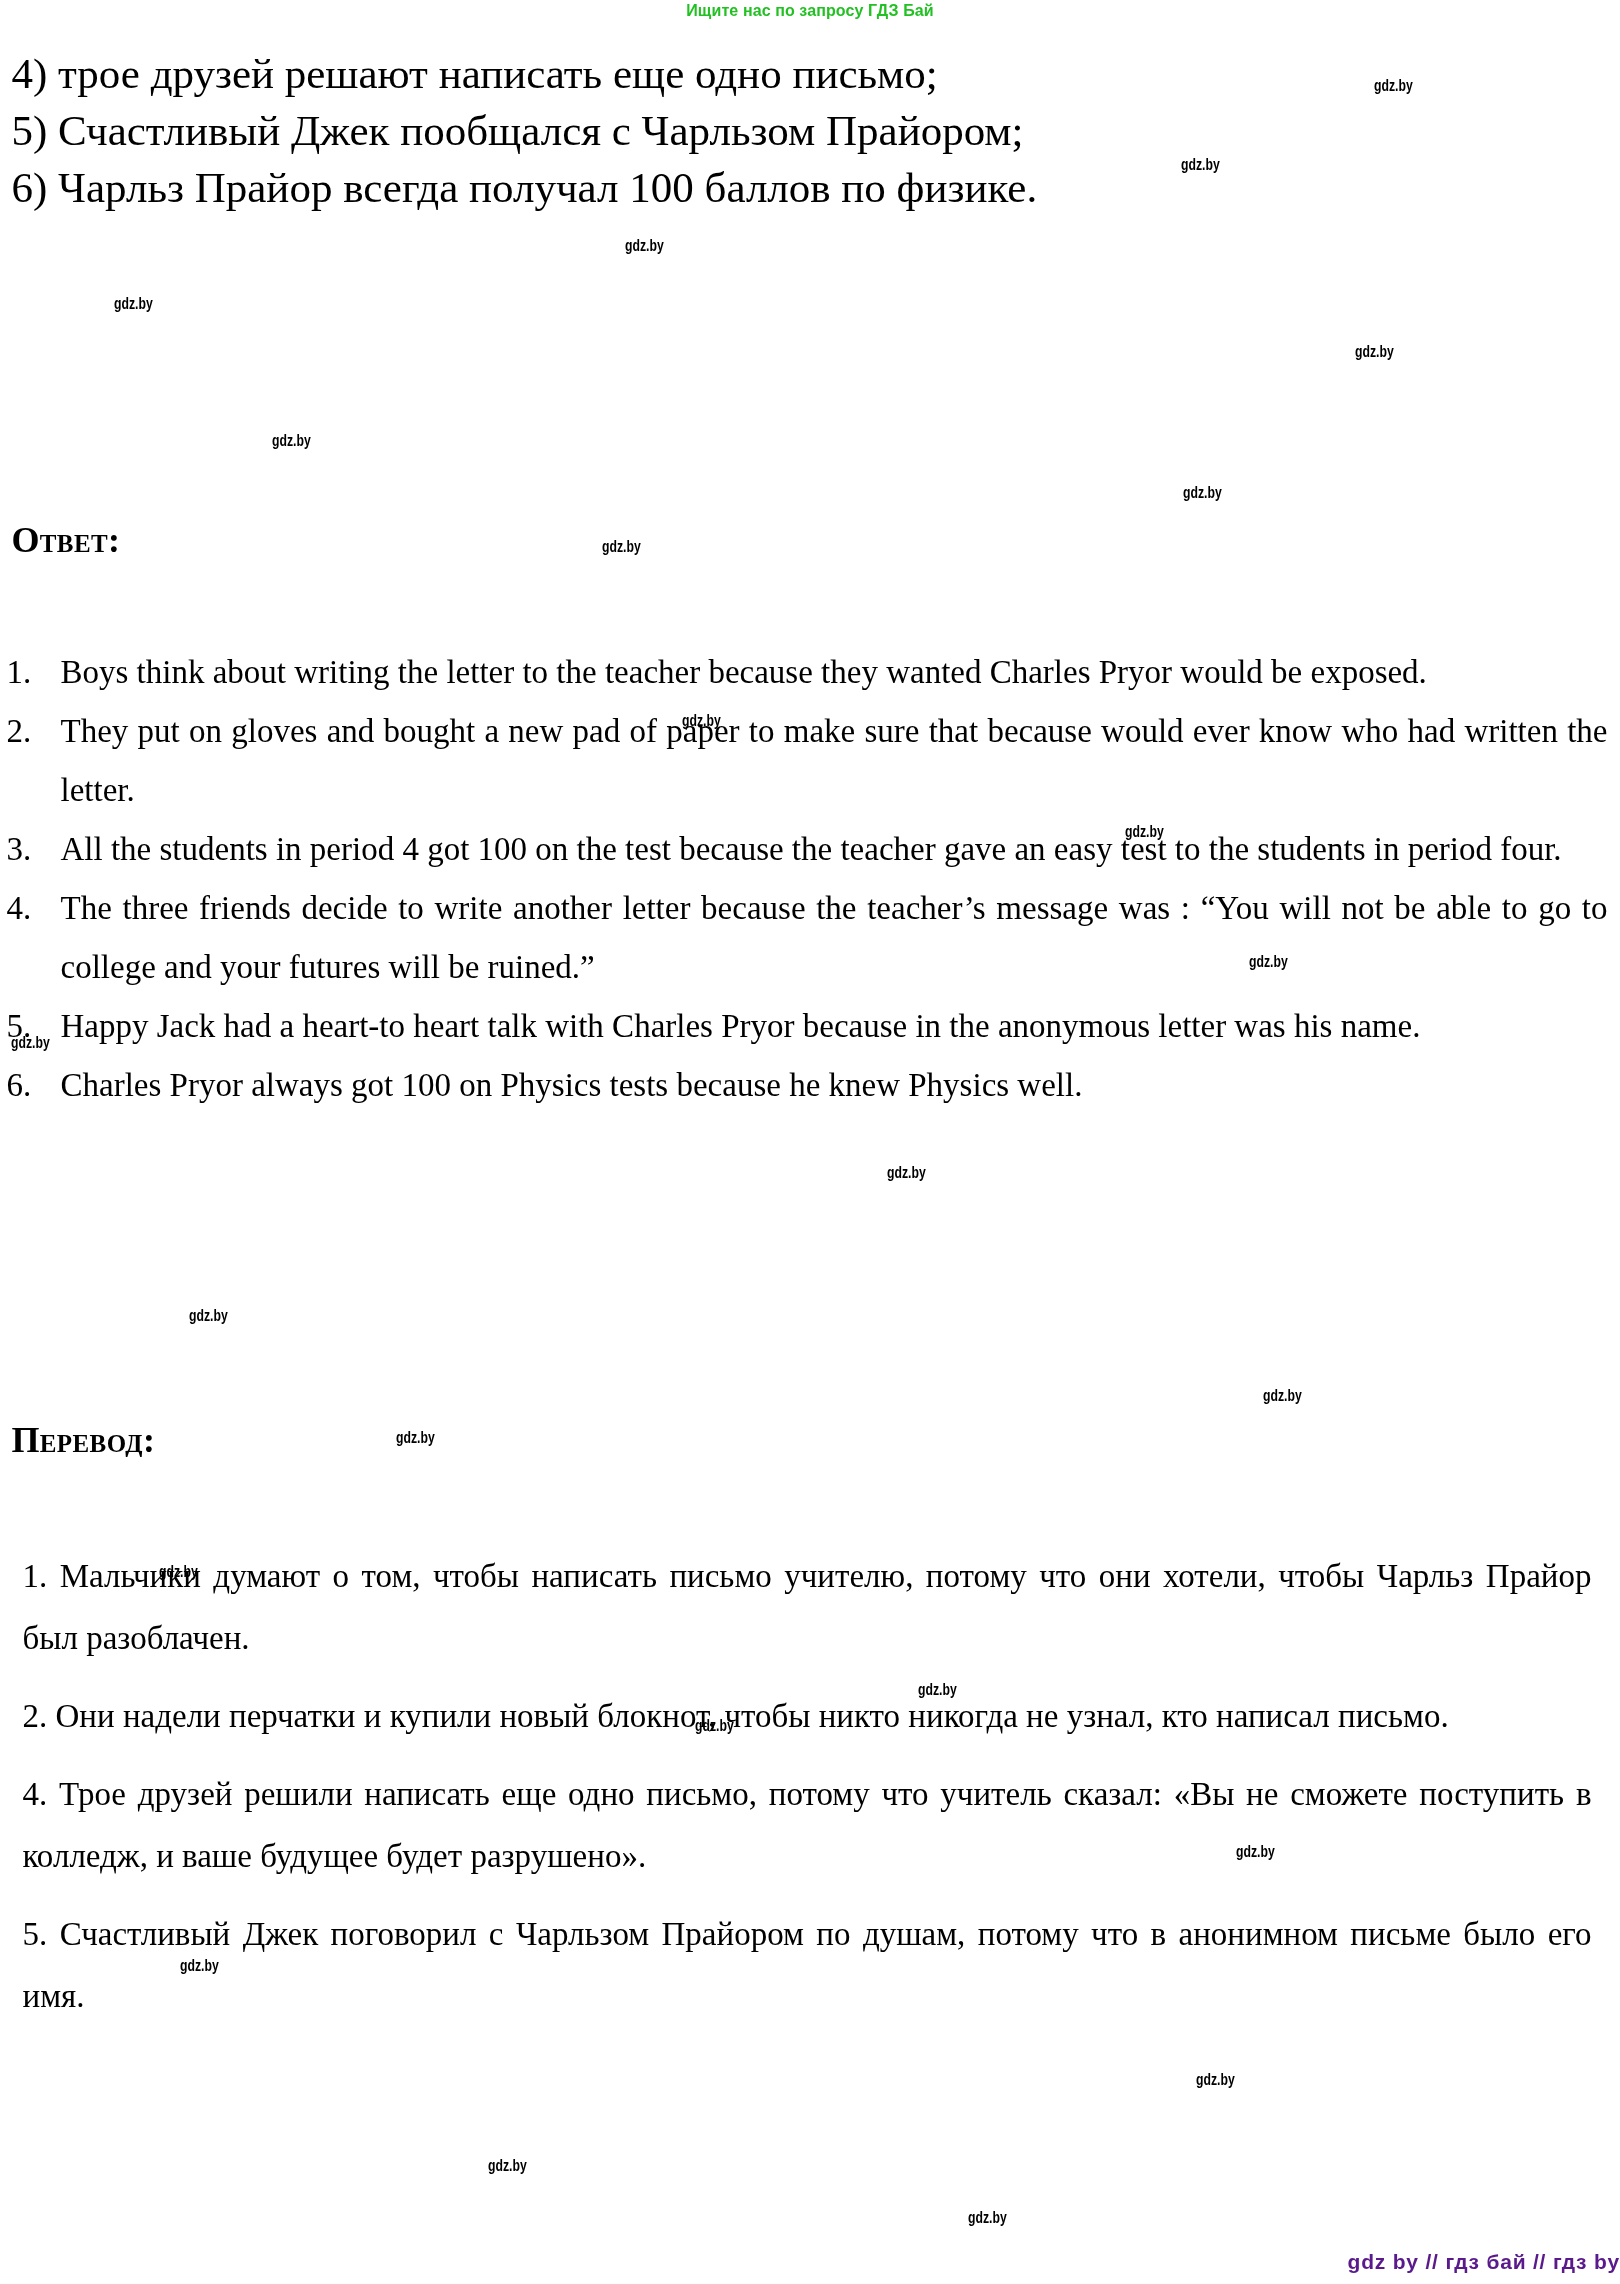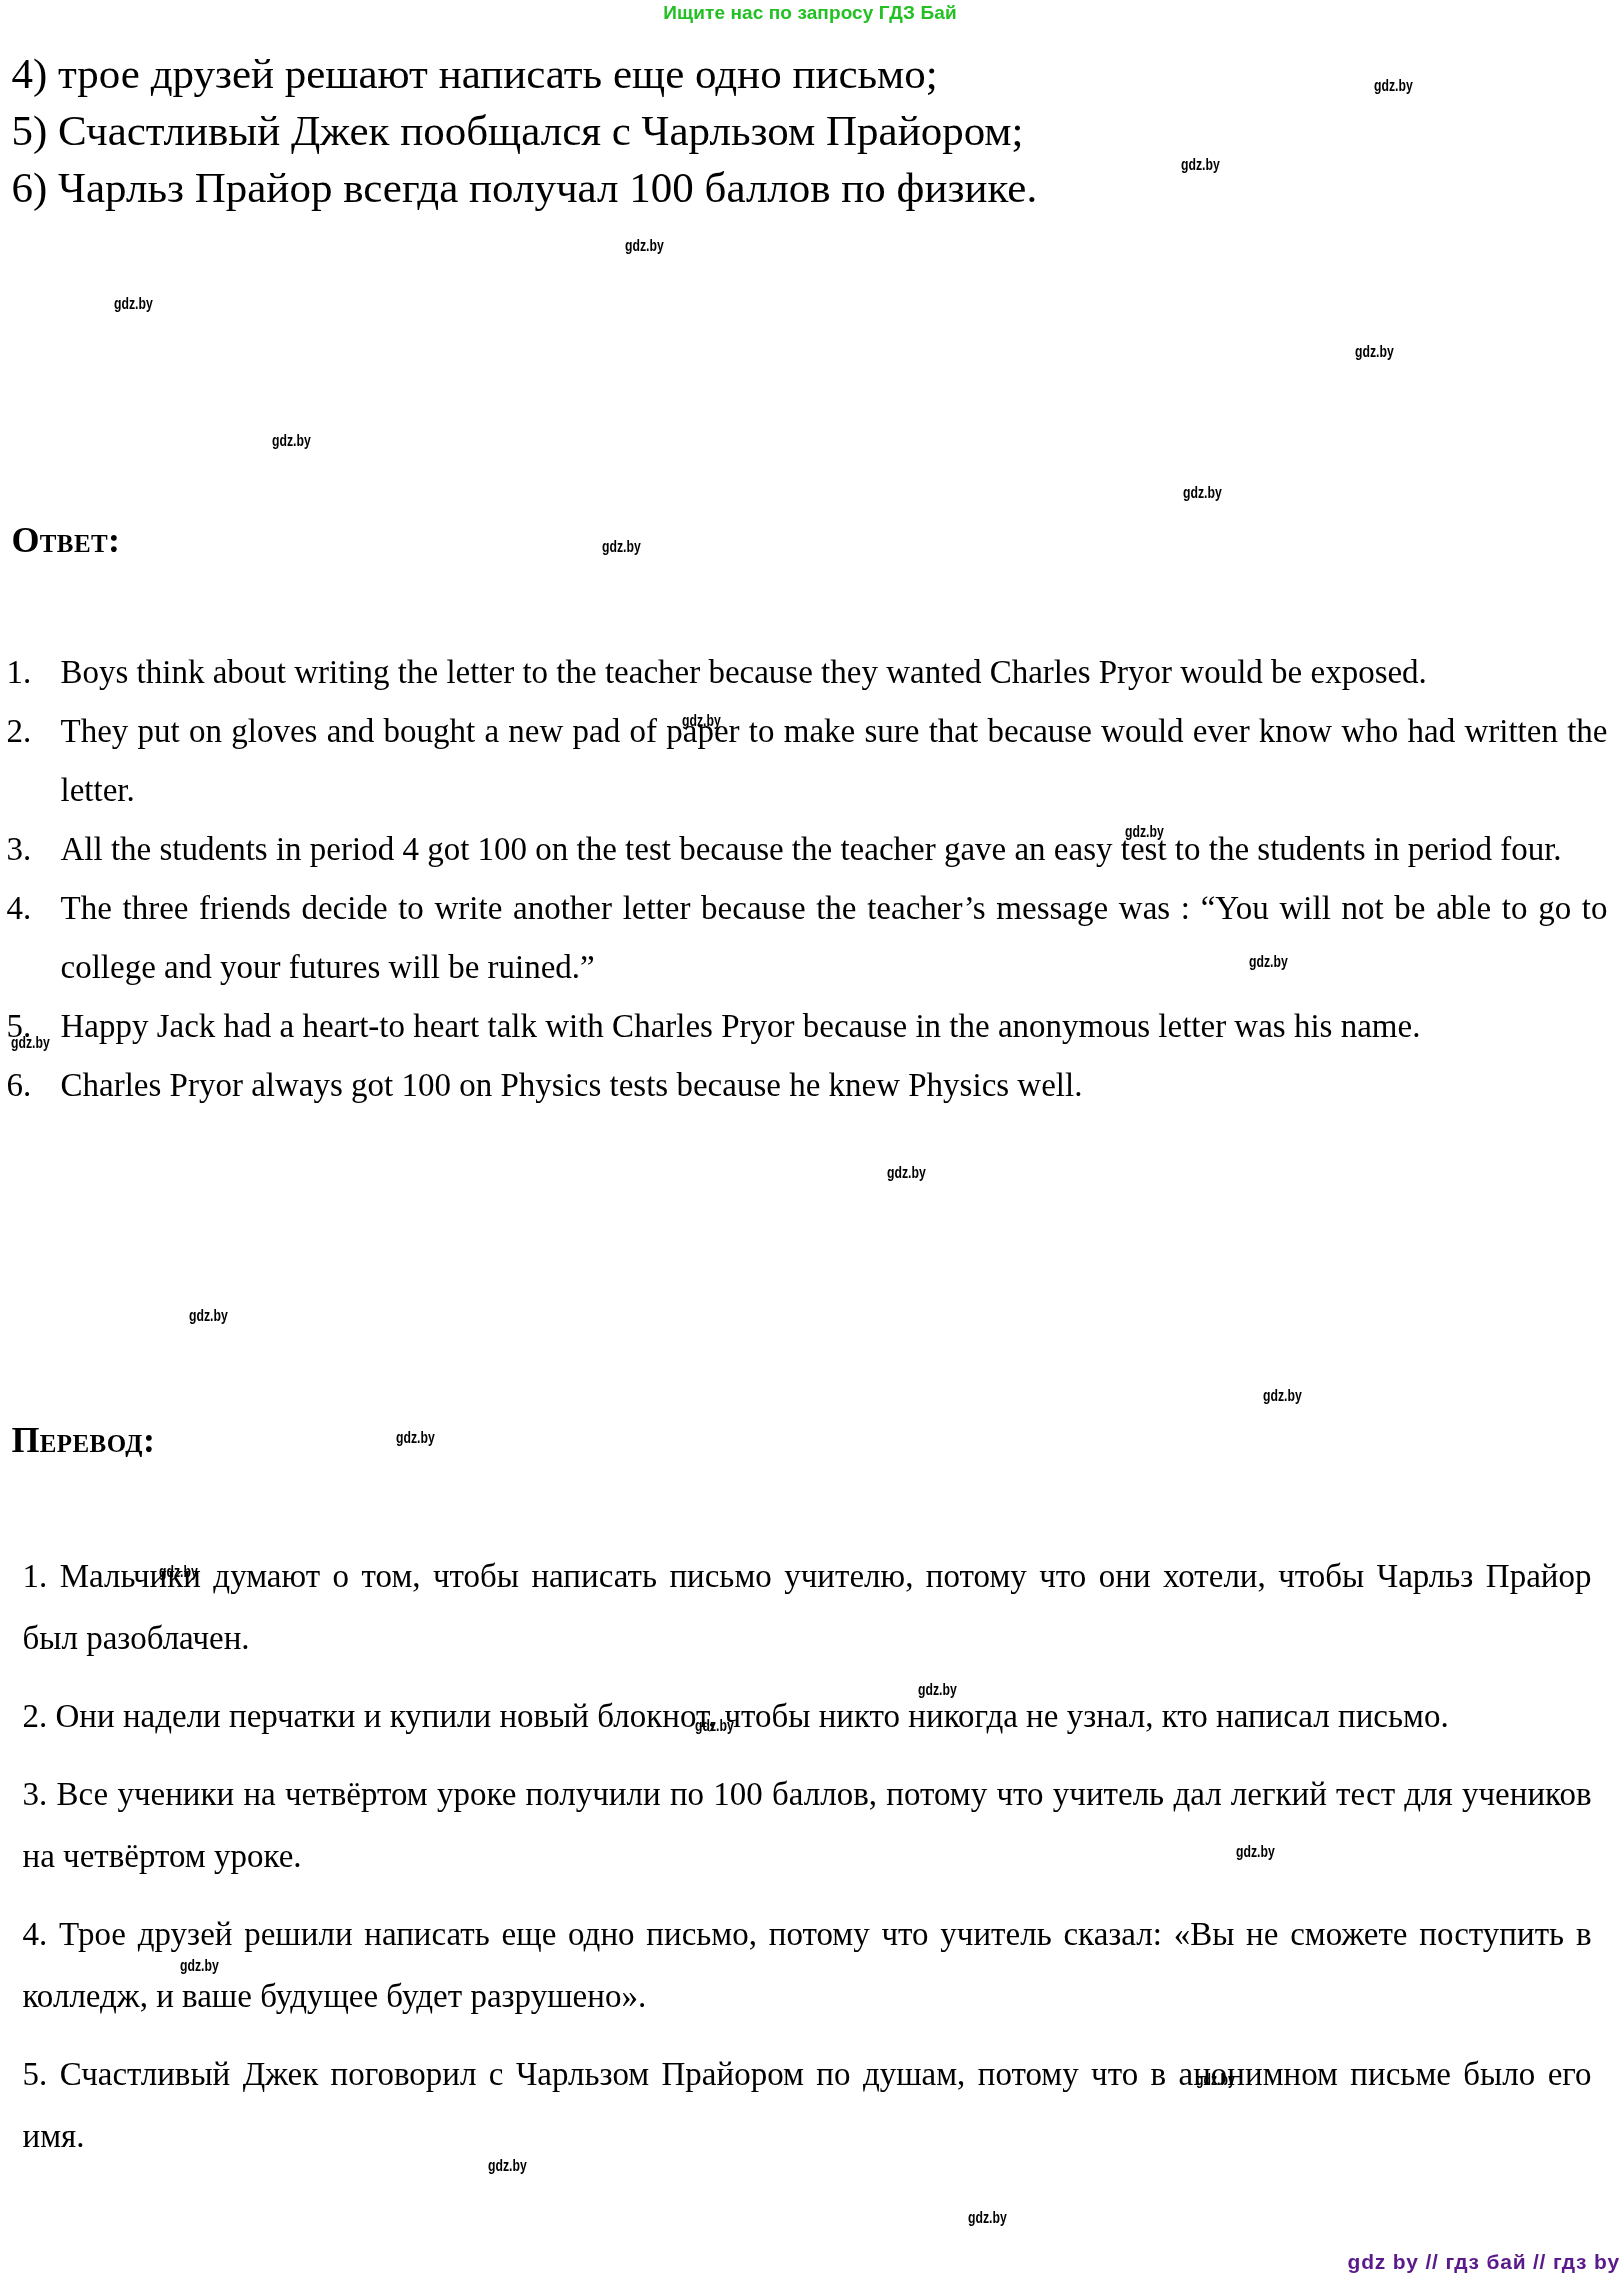--- a/index.html
+++ b/index.html
@@ -21,21 +21,21 @@
   }
 
   
   .site-banner {
     position: absolute;
     top: 1.6px;
     left: 0;
     width: 1620px;
     text-align: center;
     font-family: "Liberation Sans", "DejaVu Sans", sans-serif;
-    font-size: 19px;
+    font-size: 16px;
     font-weight: 700;
     color: #22c022;
     letter-spacing: 0.1px;
     white-space: nowrap;
   }
 
   
   .site-footer {
     position: absolute;
     left: 0;
@@ -168,21 +168,20 @@
         <span class="num">6.</span>
         <span class="txt">Charles Pryor always got 100 on Physics tests because he knew Physics well.</span>
       </div>
     </div>
 
   <div class="section-head" id="translation-heading" style="top: 1419px;">Перевод:</div>
 
   <div class="tr-list" id="translations-block">
       <p class="tr-item">1. Мальчики думают о том, чтобы написать письмо учителю, потому что они хотели, чтобы Чарльз Прайор был разоблачен.</p>
       <p class="tr-item">2. Они надели перчатки и купили новый блокнот, чтобы никто никогда не узнал, кто написал письмо.</p>
-      <p class="tr-item">3. Все ученики на четвёртом уроке получили по 100 баллов, потому что учитель дал легкий тест для учеников на четвёртом уроке.</p>
       <p class="tr-item">4. Трое друзей решили написать еще одно письмо, потому что учитель сказал: «Вы не сможете поступить в колледж, и ваше будущее будет разрушено».</p>
       <p class="tr-item">5. Счастливый Джек поговорил с Чарльзом Прайором по душам, потому что в анонимном письме было его имя.</p>
     </div>
 
   <div id="watermarks">
       <div class="wm" style="left: 1374px; top: 76px;">gdz.by</div>
       <div class="wm" style="left: 1181px; top: 155px;">gdz.by</div>
       <div class="wm" style="left: 625px; top: 236px;">gdz.by</div>
       <div class="wm" style="left: 114px; top: 294px;">gdz.by</div>
       <div class="wm" style="left: 1355px; top: 342px;">gdz.by</div>

